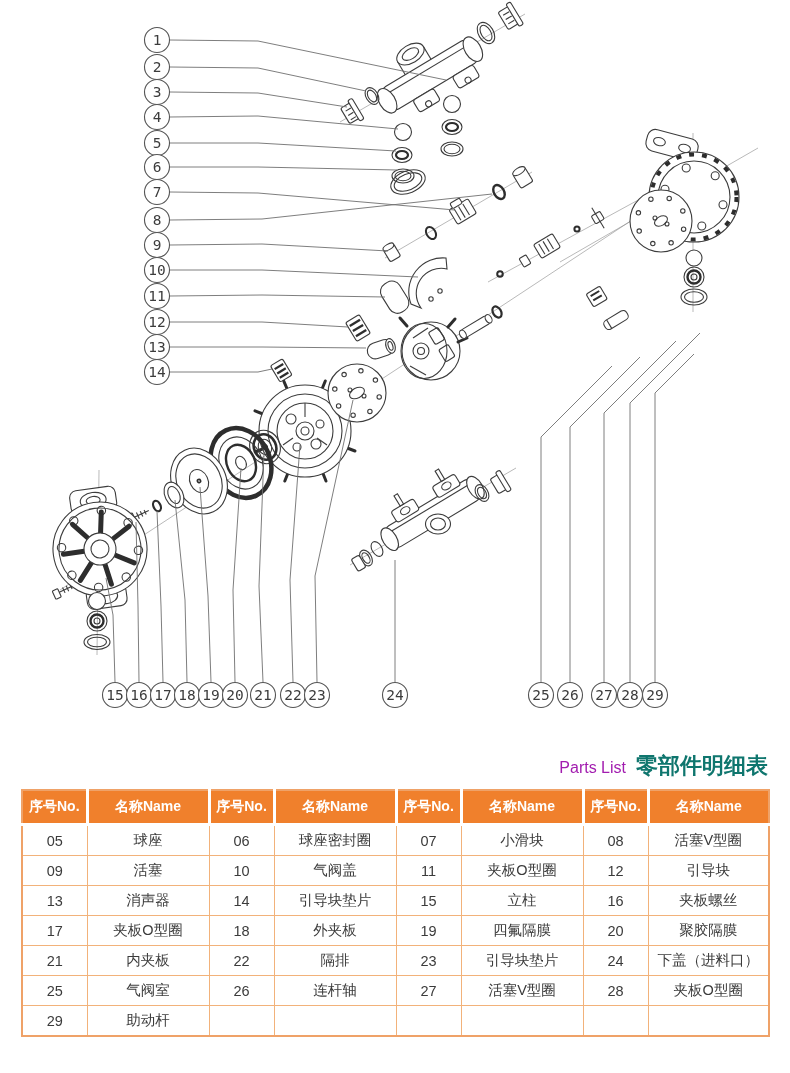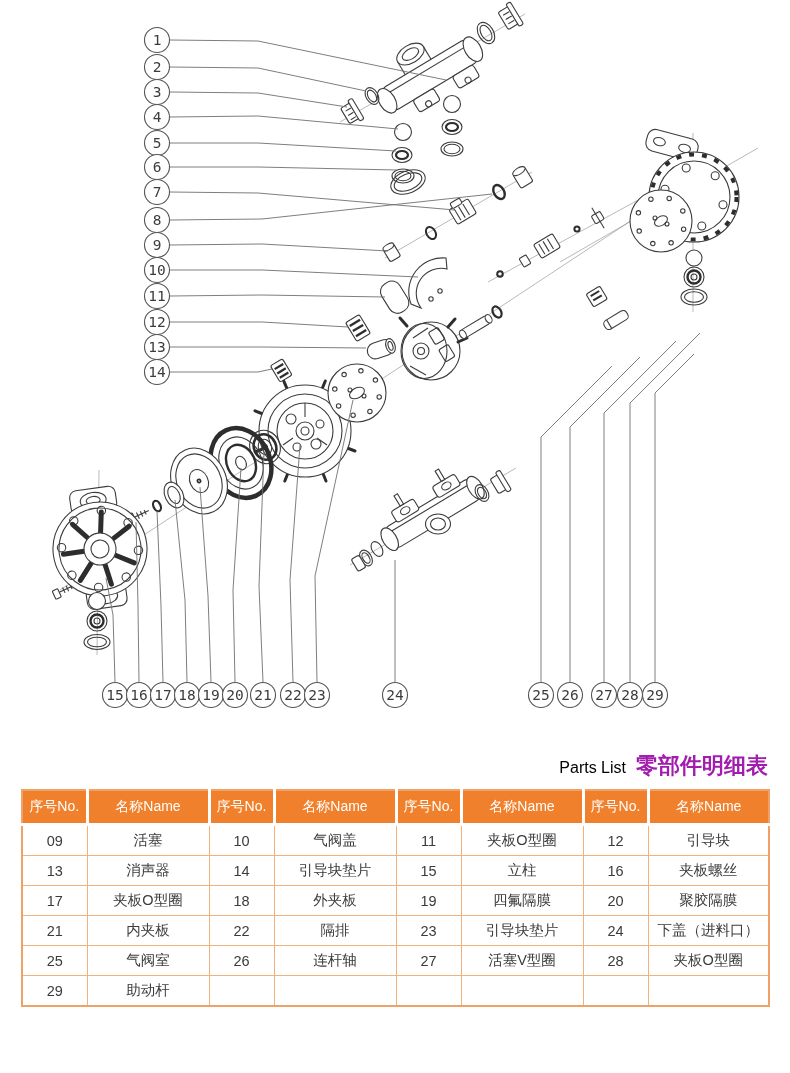--- a/index.html
+++ b/index.html
@@ -13,21 +13,21 @@
   .spk{stroke:#2d2d2d;stroke-width:5;stroke-linecap:round;}
   .stud{stroke:#2d2d2d;stroke-width:3;stroke-linecap:round;}
   .co-c{fill:#fff;stroke:#555;stroke-width:1.1;}
   .co-t{font-family:"DejaVu Sans Mono",monospace;font-size:14.5px;fill:#3c3c3c;}
   
   .title-row{height:30px;display:flex;justify-content:flex-end;align-items:baseline;gap:10px;padding-right:22px;margin-top:2px;}
   .t-en{font-size:16px;}
   .t-zh{font-size:22px;font-weight:700;}
   
   table.parts{border-collapse:collapse;table-layout:fixed;width:747px;margin:8px 0 0 21px;border:2px solid #efa268;}
-  table.parts th{background:#F0802C;color:#fff;font-size:14px;font-weight:400;height:32px;padding:0;border-left:3px solid #fff;border-bottom:3px solid #fff;}
+  table.parts th{background:#F0802C;color:#fff;font-size:14px;font-weight:700;height:32px;padding:0;border-left:3px solid #fff;border-bottom:3px solid #fff;}
   table.parts th.first{border-left:none;}
   table.parts td{border:1px solid #f2b27a;height:29px;padding:0;text-align:center;font-size:14.5px;color:#3b3b3b;}
 </style>
 </head>
 <body>
 
 
 
 <svg id="diagram" width="790" height="745" viewBox="0 0 790 745" xmlns="http://www.w3.org/2000/svg">
 
@@ -548,22 +548,22 @@
         <text x="630" y="695" class="co-t" text-anchor="middle" dy="0.36em">28</text>
       </g>
       <g>
         <circle cx="655" cy="695" r="12.5" class="co-c"></circle>
         <text x="655" y="695" class="co-t" text-anchor="middle" dy="0.36em">29</text>
       </g>
     </g>
 </svg>
 
 <div class="title-row">
-  <span class="t-en" style="color: #000000;">Parts List</span>
-  <span class="t-zh" style="color: #a21caf;">零部件明细表</span>
+  <span class="t-en" style="color: #a21caf;">Parts List</span>
+  <span class="t-zh" style="color: #0f766e;">零部件明细表</span>
 </div>
 
 <table class="parts">
   <colgroup>
     <col style="width:65px">
       <col style="width:122px">
     <col style="width:65px">
       <col style="width:122px">
     <col style="width:65px">
       <col style="width:122px">
@@ -577,20 +577,30 @@
         <th>序号No.</th>
         <th>名称Name</th>
         <th>序号No.</th>
         <th>名称Name</th>
         <th>序号No.</th>
         <th>名称Name</th>
       </tr>
     </thead>
   <tbody>
       <tr>
+        <td>05</td>
+        <td>球座</td>
+        <td>06</td>
+        <td>球座密封圈</td>
+        <td>07</td>
+        <td>小滑块</td>
+        <td>08</td>
+        <td>活塞V型圈</td>
+      </tr>
+      <tr>
         <td>09</td>
         <td>活塞</td>
         <td>10</td>
         <td>气阀盖</td>
         <td>11</td>
         <td>夹板O型圈</td>
         <td>12</td>
         <td>引导块</td>
       </tr>
       <tr>

